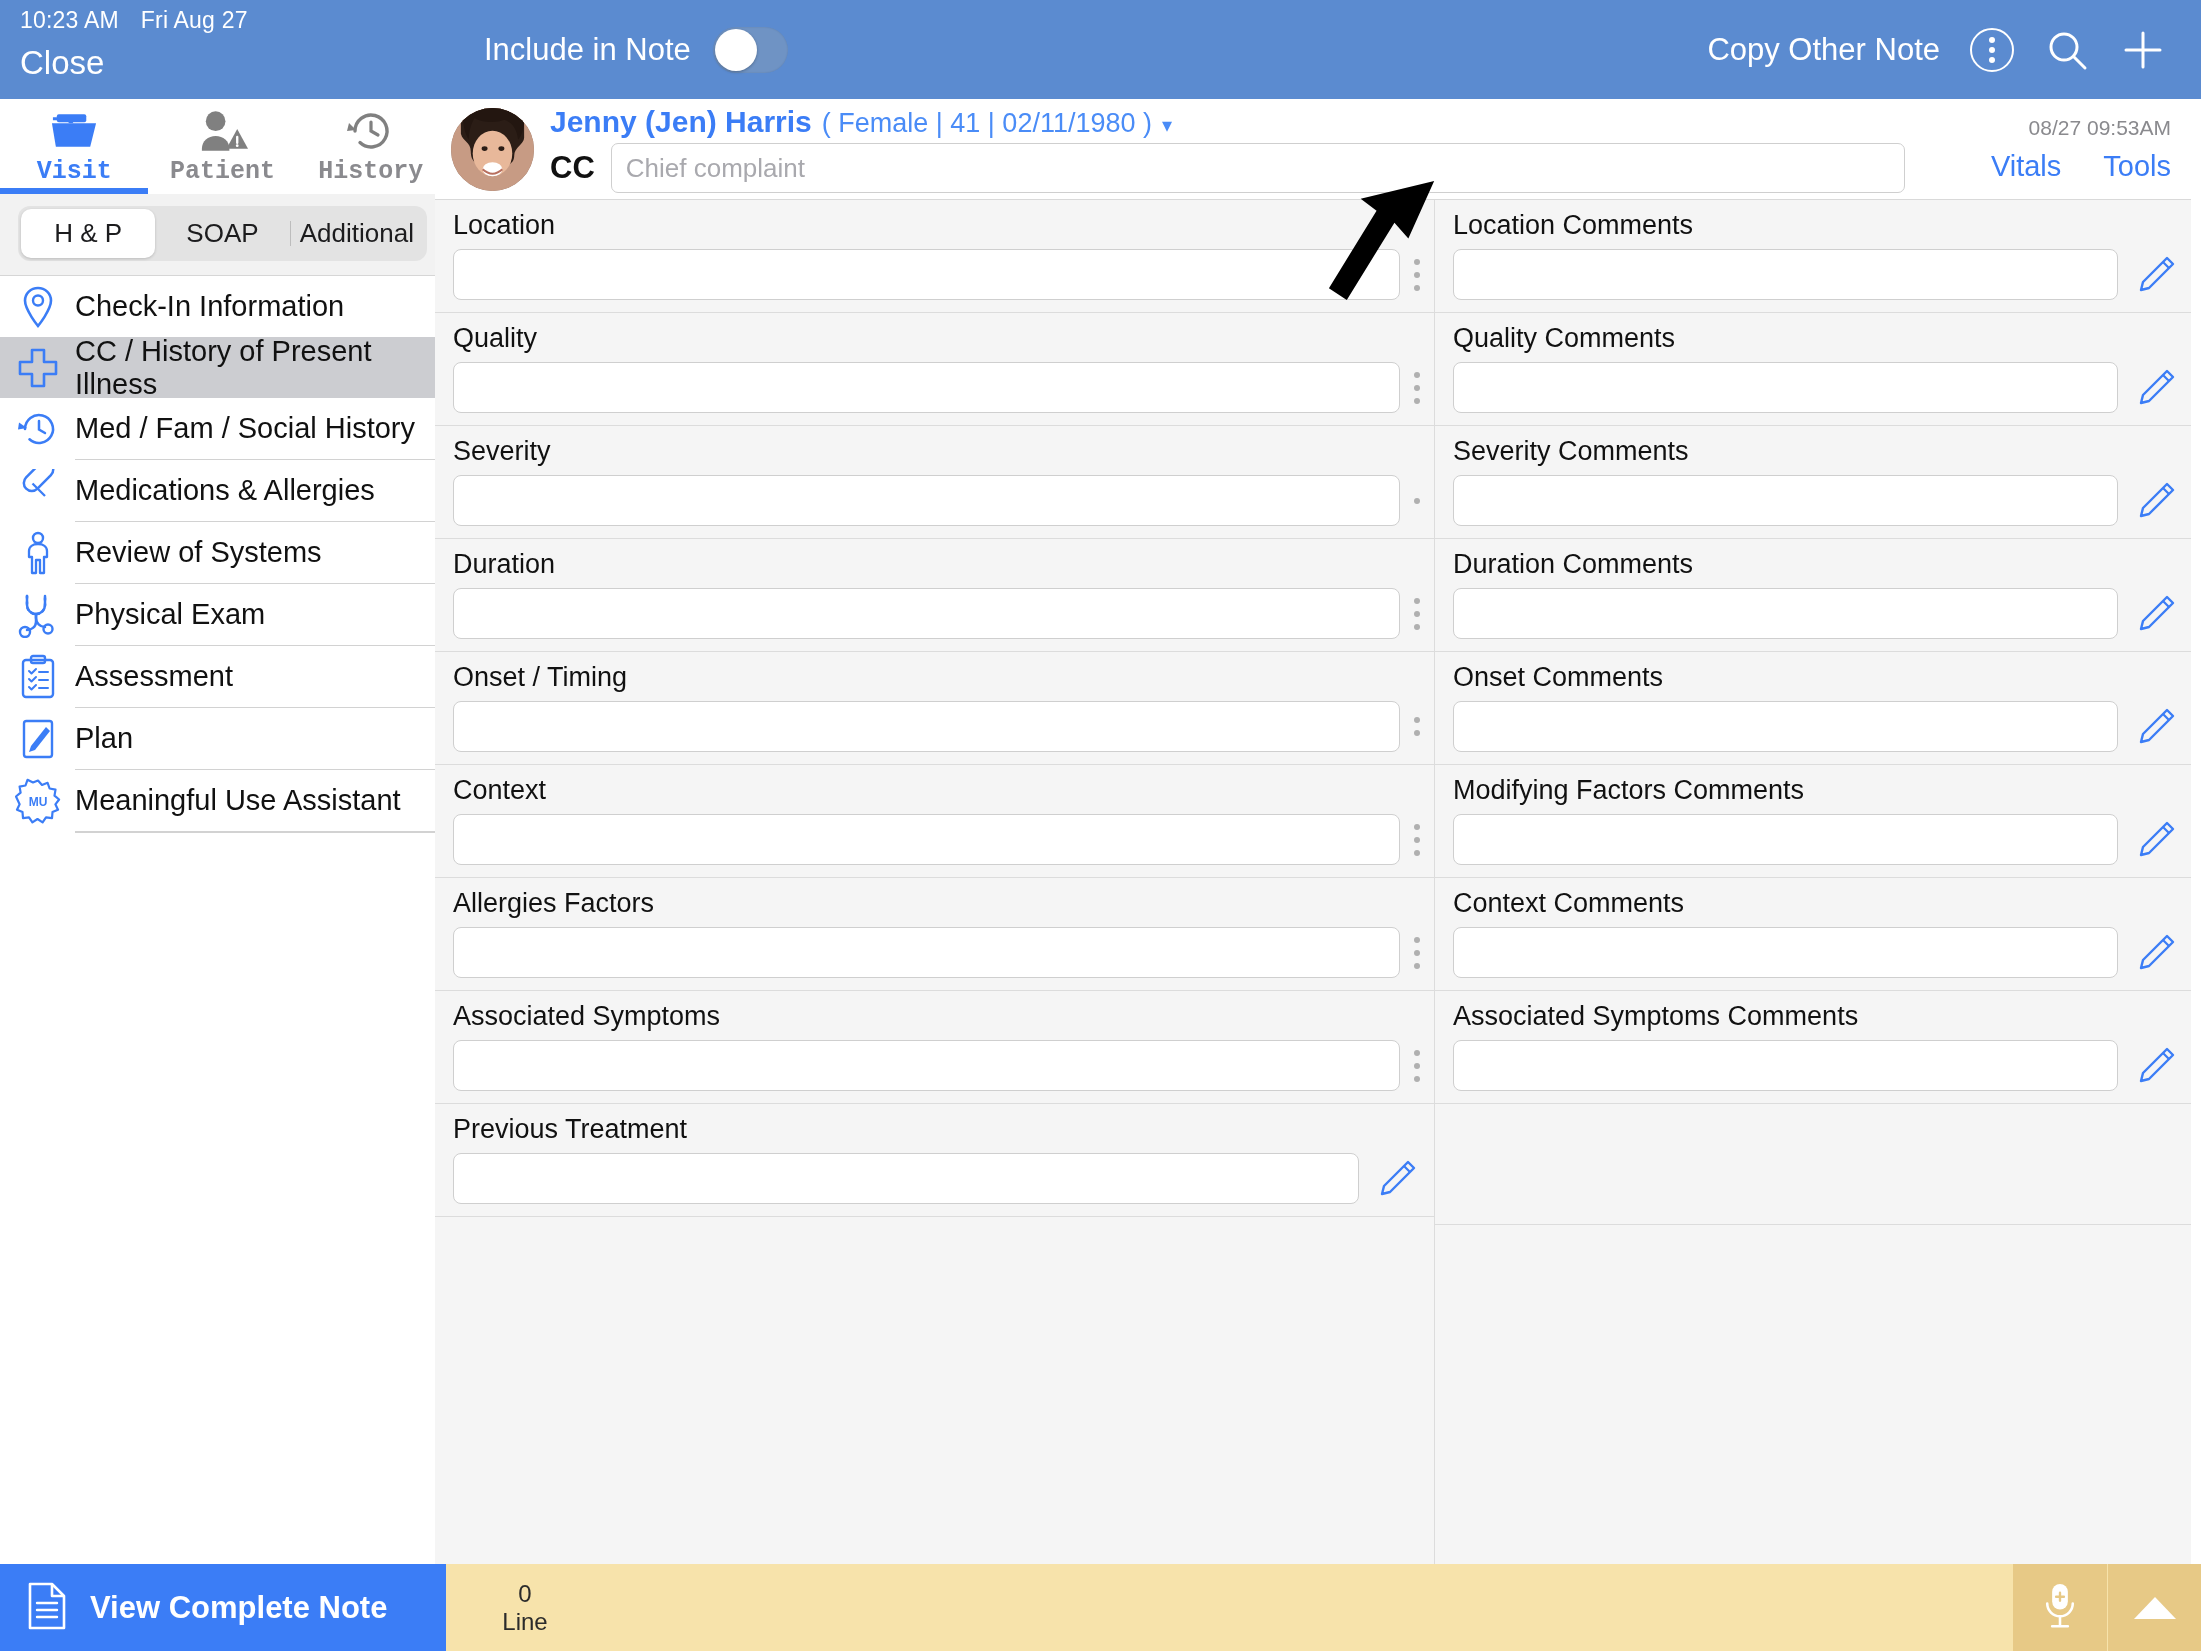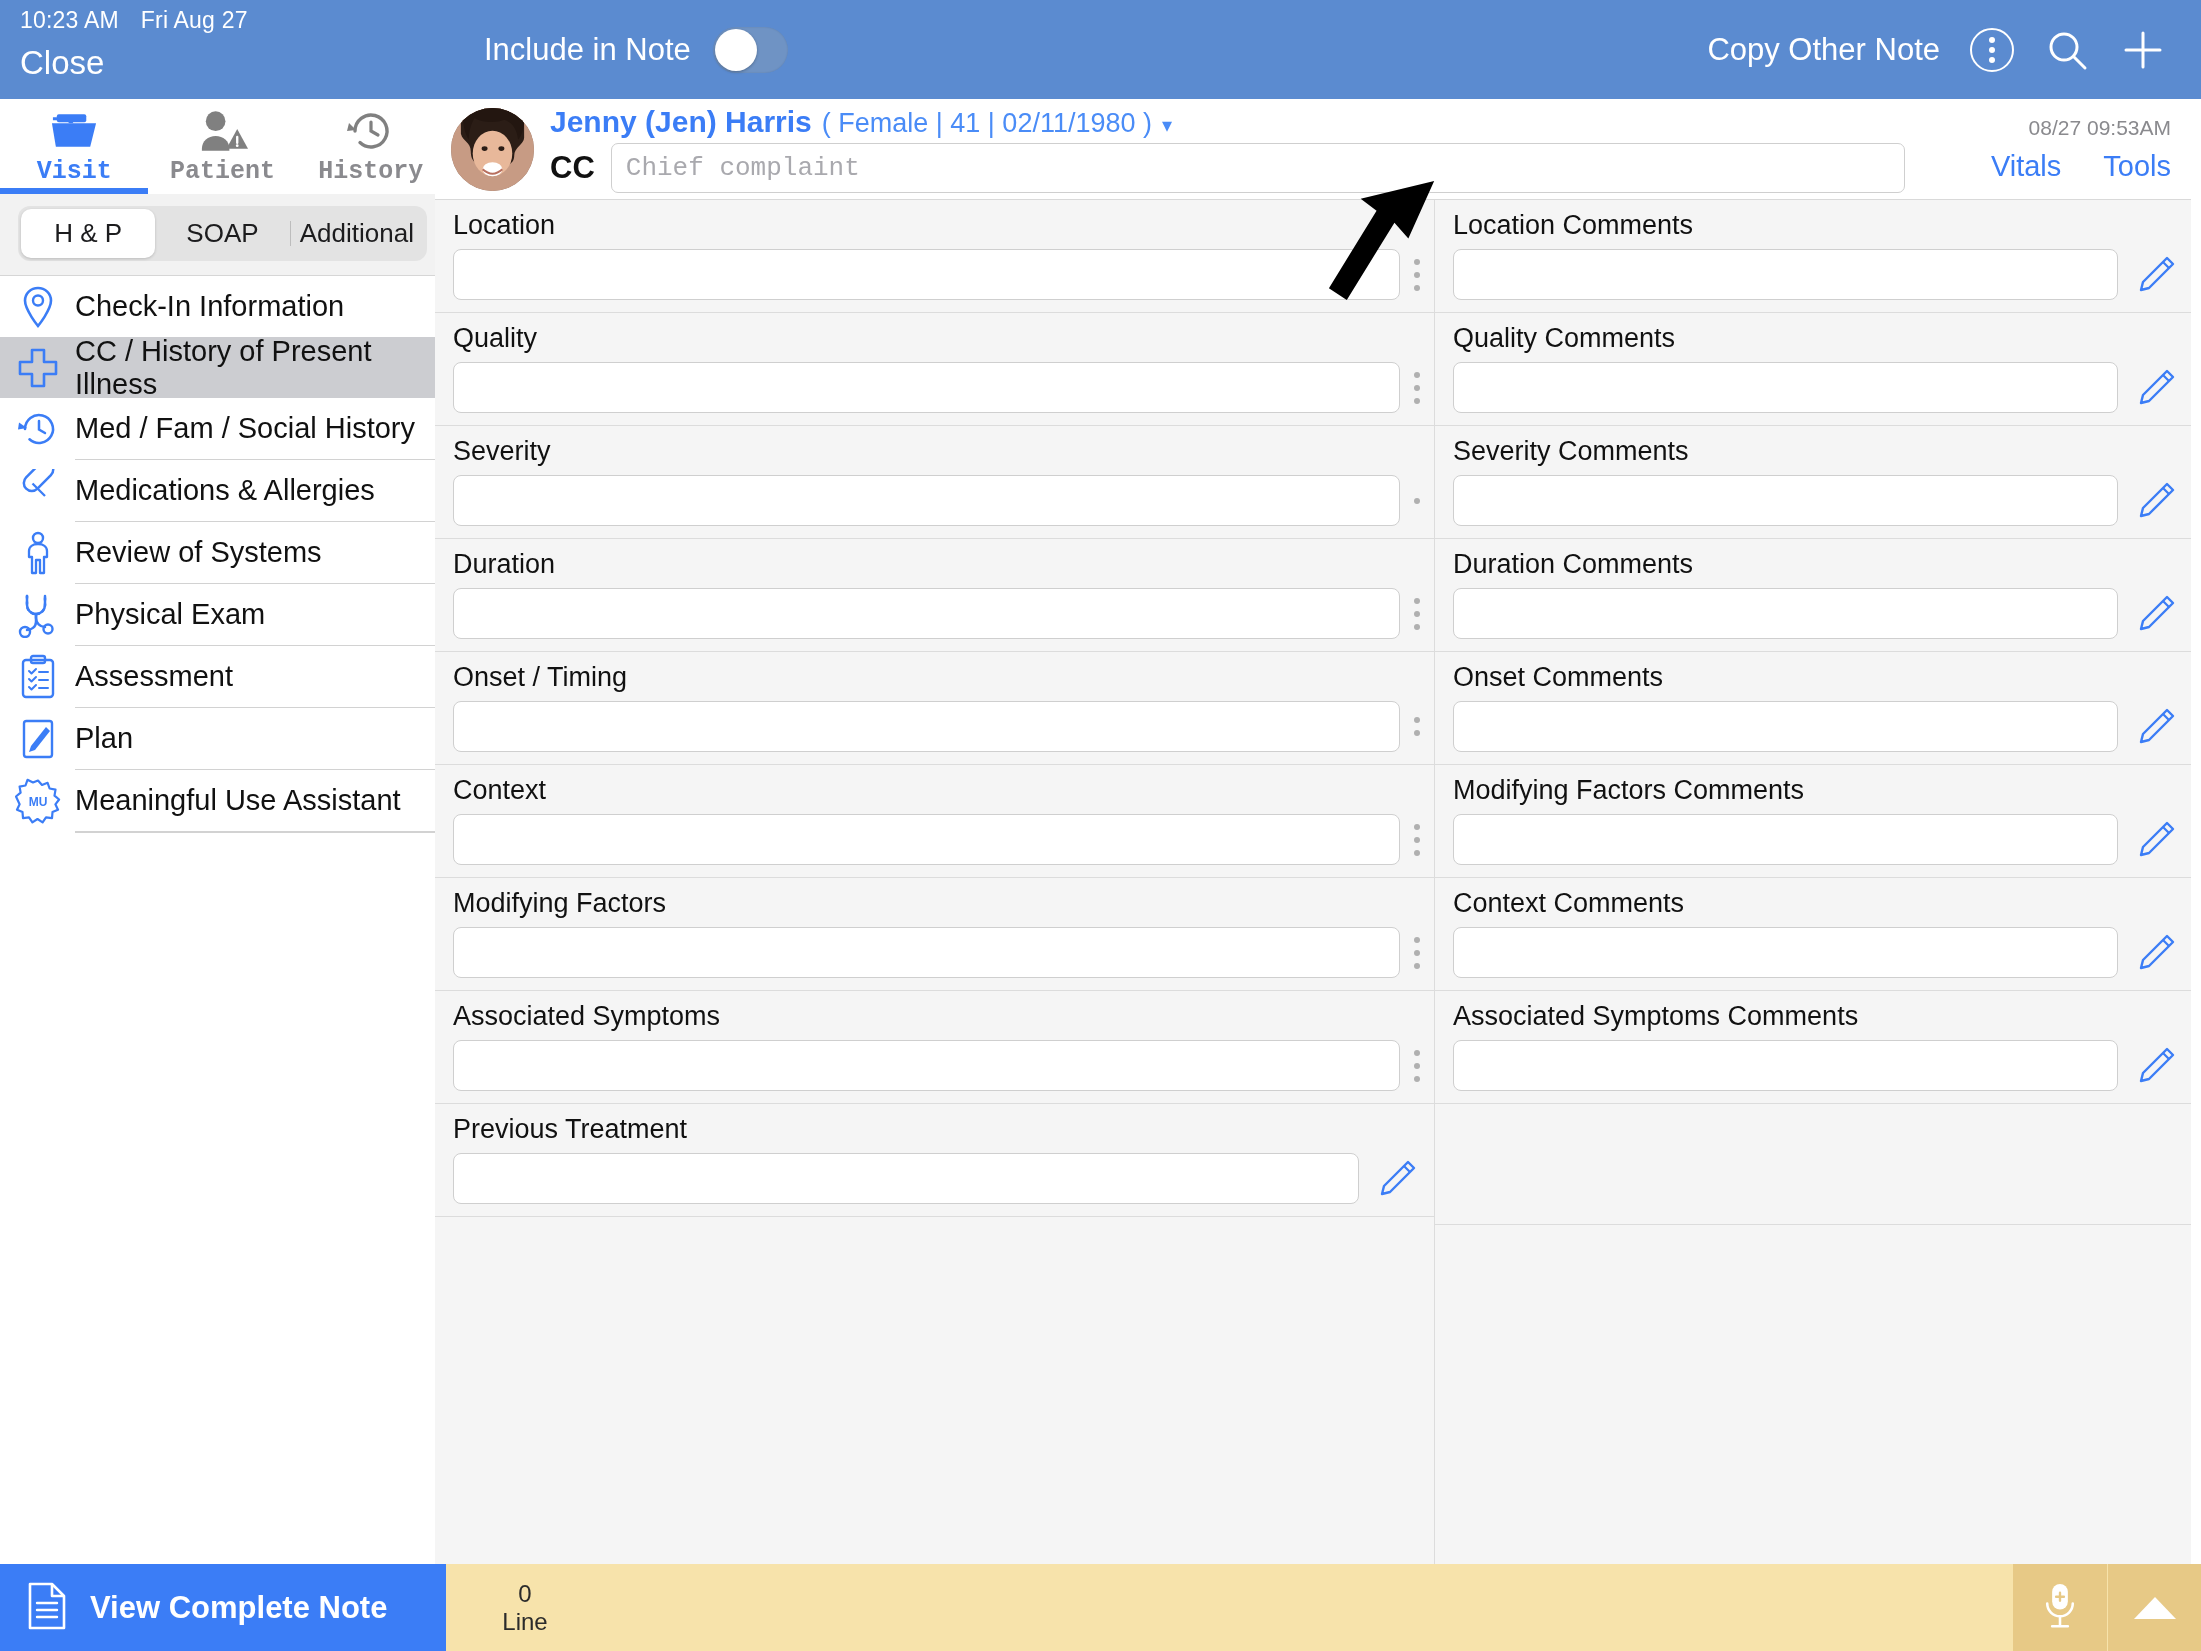--- a/index.html
+++ b/index.html
@@ -141,21 +141,21 @@
   }
   .pt-col { flex: 1; margin-left: 16px; display: flex; flex-direction: column; gap: 4px; }
   .pt-name-row { display: flex; align-items: baseline; gap: 10px; }
   .pt-name { font-size: 30px; font-weight: 700; color: #3b7df6; cursor: pointer; }
   .pt-demo { font-size: 27px; color: #4a8cf7; cursor: pointer; }
   .chev-dn { color:#4a8cf7; font-size: 20px; cursor:pointer; }
   .cc-row { display: flex; align-items: center; gap: 16px; }
   .cc-label { font-size: 31px; font-weight: 700; color:#111; }
   .cc-input {
     flex: 1; height: 50px; border: 1px solid #cfcfcf; border-radius: 7px; background:#fff;
-    font-size: 26px; padding: 0 14px; color: #111; font-family: Liberation Mono, monospace;
+    font-size: 26px; padding: 0 14px; color: #111; font-family: Liberation Sans, sans-serif;
     outline: none;
   }
   .cc-input::placeholder { color: #a9a9ae; }
   .pt-right { width: 248px; display:flex; flex-direction:column; align-items:flex-end; gap: 10px; margin-left: 18px;}
   .pt-time { font-size: 21px; color: #8a8a8e; }
   .pt-links { display:flex; gap: 42px; }
   .pt-link { font-size: 29px; color:#3b7df6; cursor: pointer; }
 
   
   .form-area { position: relative; height: 1364px; background:#f5f5f5; }
@@ -526,21 +526,21 @@
               <input class="finput" type="text" style="">
               <span class="grip">
                   <i></i>
                   <i></i>
                   <i></i>
                 </span>
             </div>
           </div>
 
           <div class="fgroup">
-            <div class="flabel">Modifying Factors</div>
+            <div class="flabel">Allergies Factors</div>
             <div class="finput-row">
               <input class="finput" type="text" style="">
               <span class="grip">
                   <i></i>
                   <i></i>
                   <i></i>
                 </span>
             </div>
           </div>
 

